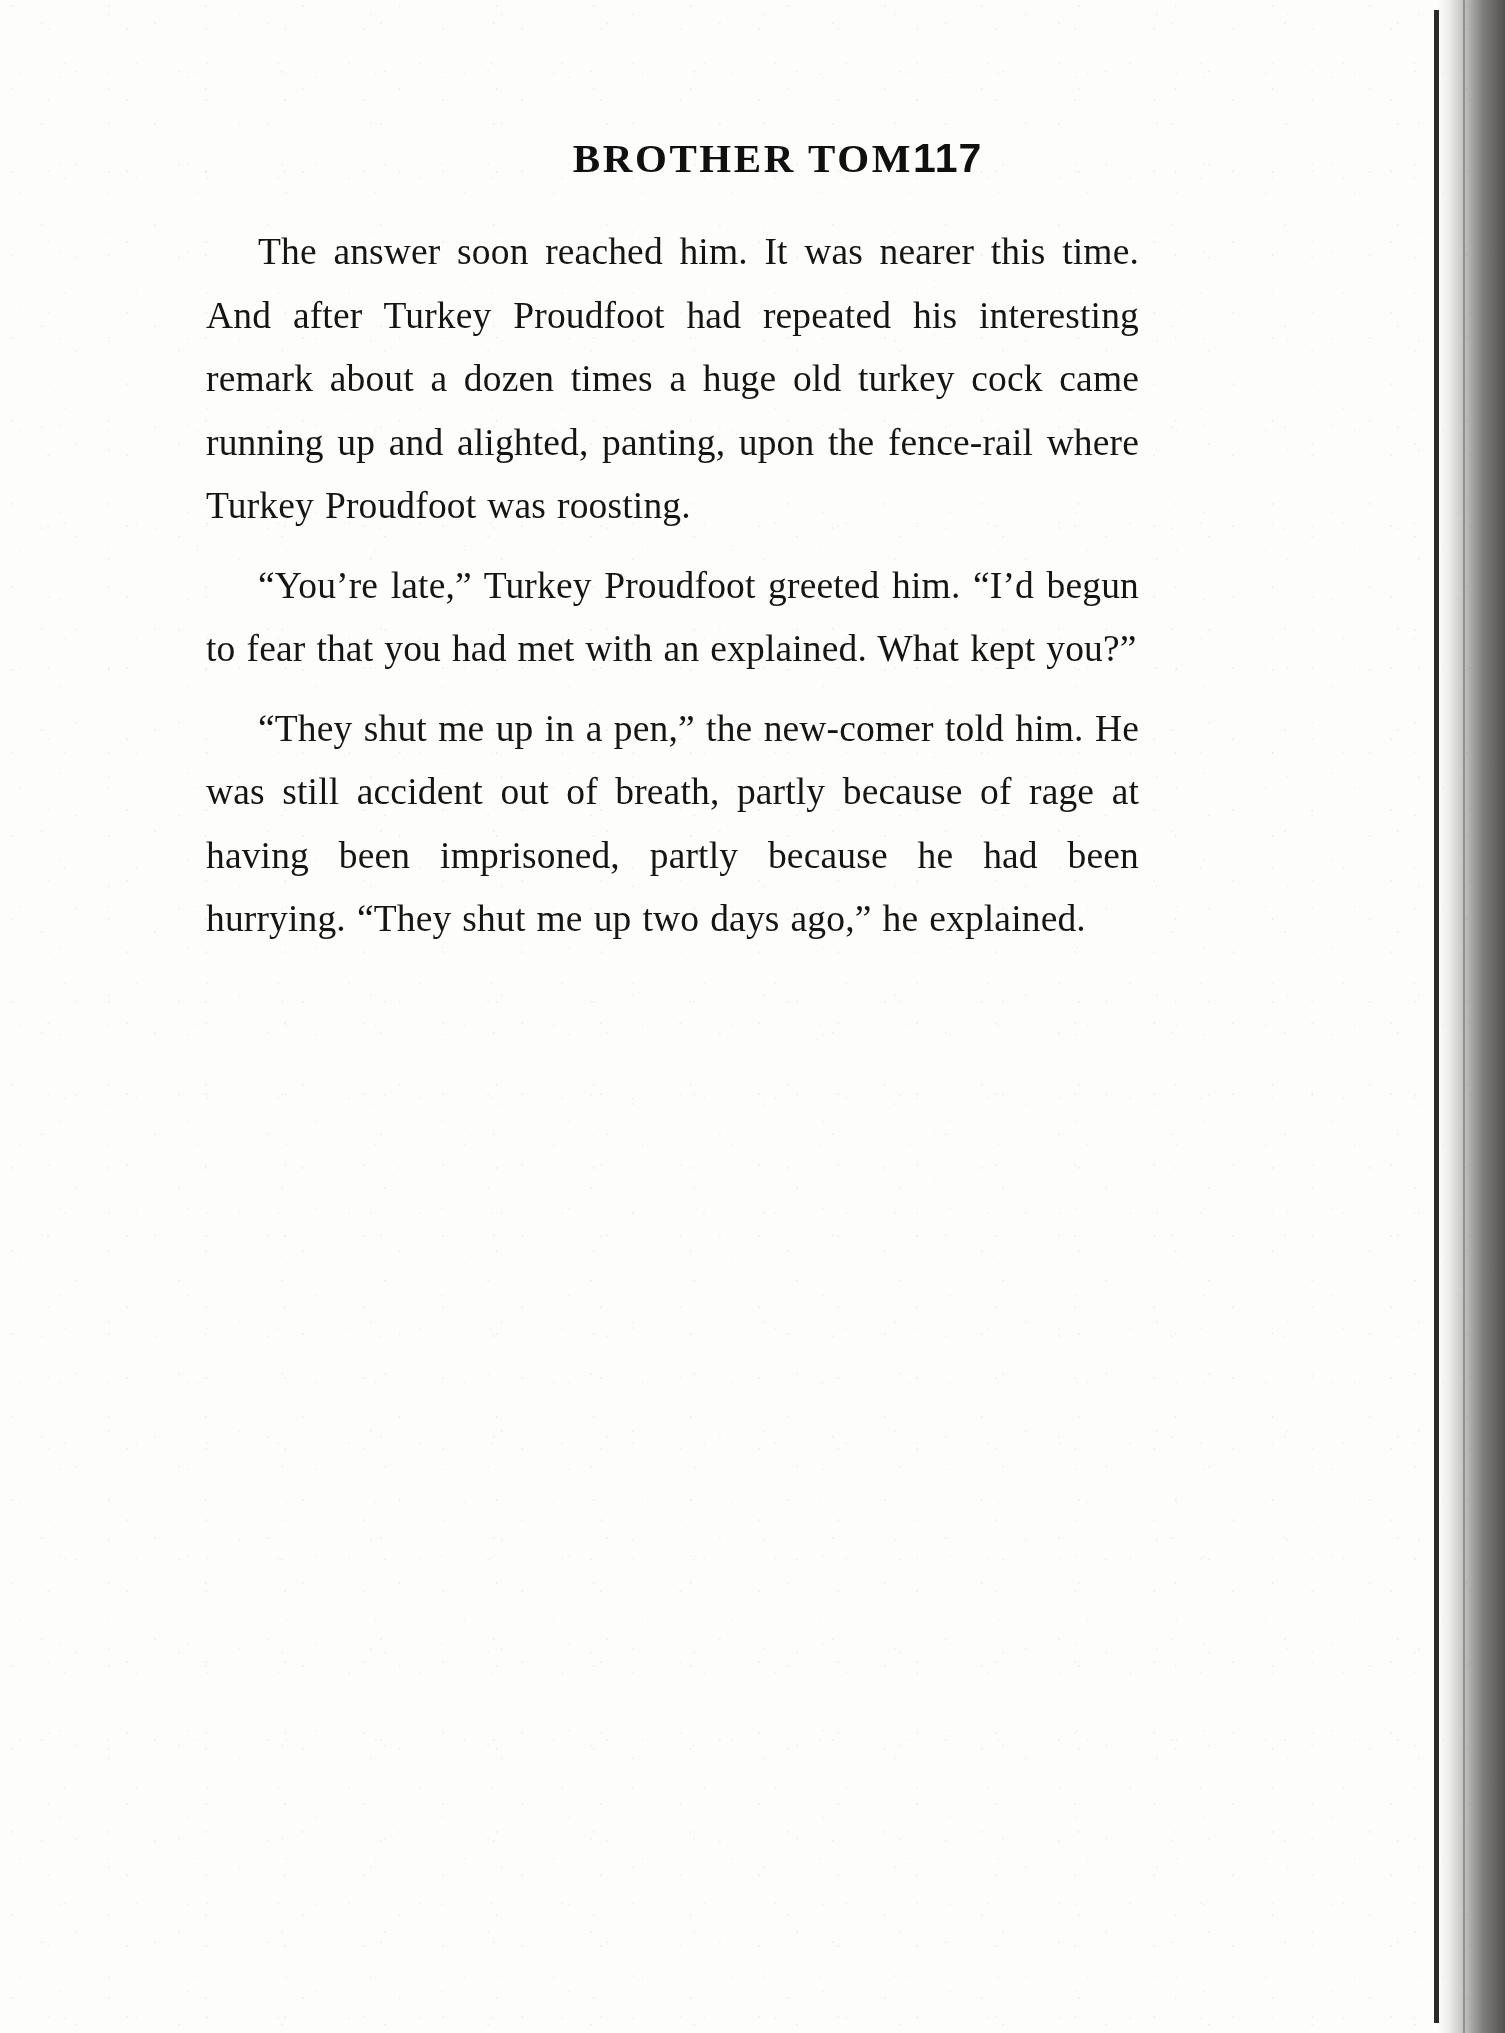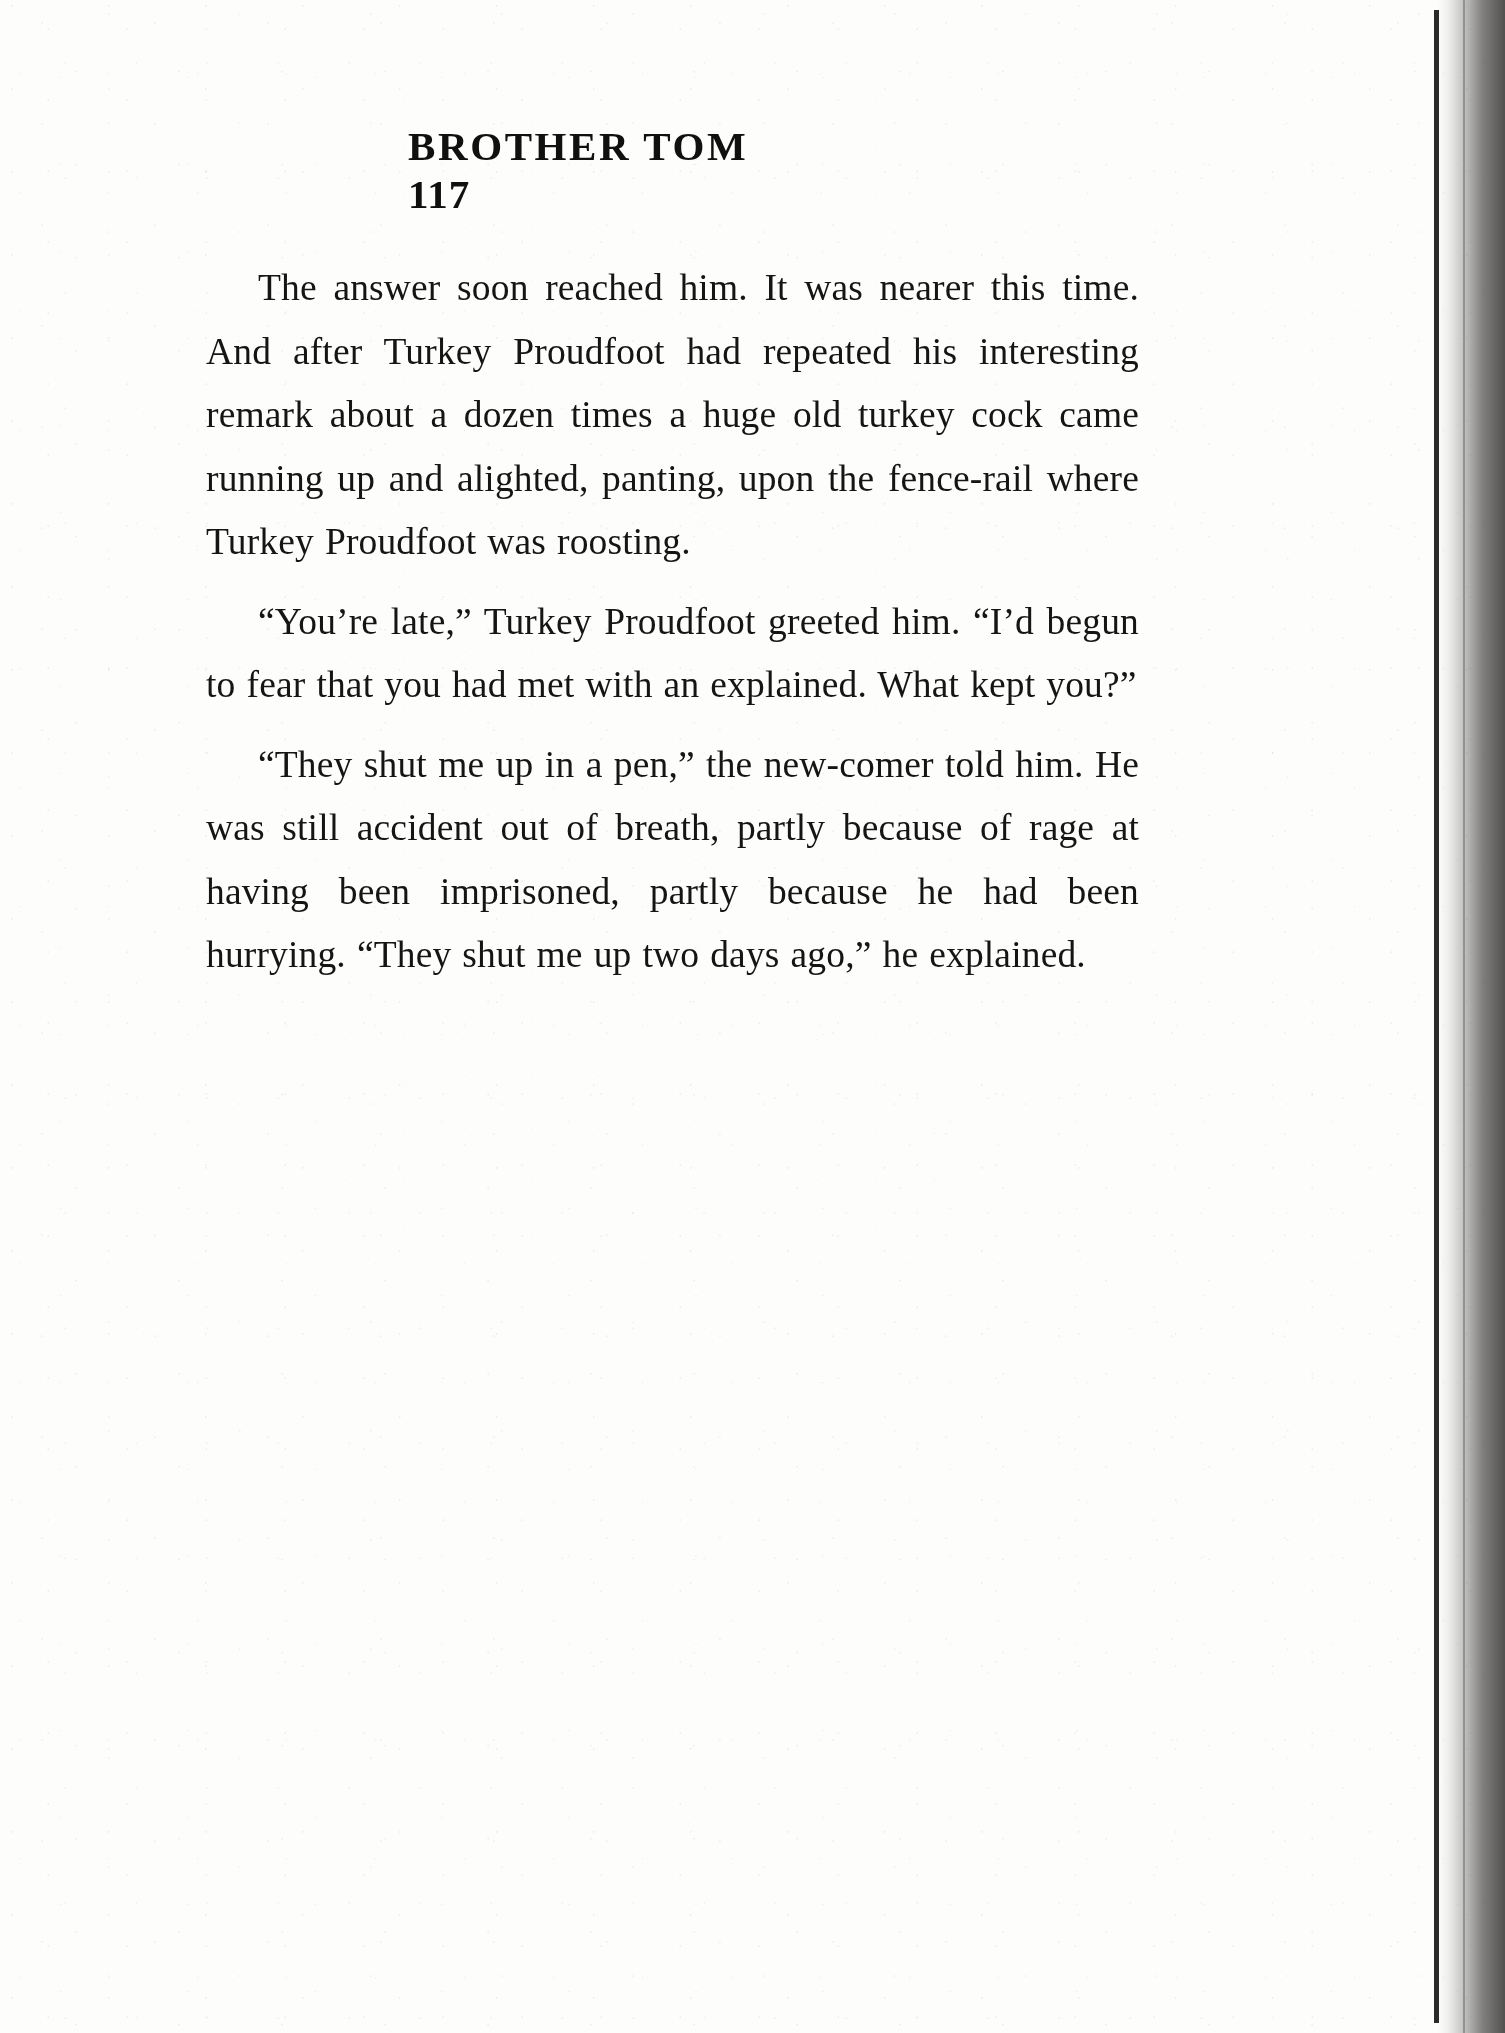--- a/index.html
+++ b/index.html
@@ -72,34 +72,33 @@
     position: absolute;
     left: 190px;
     top: 118px;
     width: 965px;
   }
 
   .running-head {
     display: flex;
     align-items: baseline;
     justify-content: center;
-    margin: 4px 0 38px 0;
+    margin: 16px 0 38px 0;
     padding: 0 8px 0 218px;
-    flex-direction: column;
   }
   .head-title {
     font-family: "Liberation Serif", serif;
     font-size: 41px;
     letter-spacing: 2.6px;
     font-weight: 700;
     color: #101010;
     white-space: nowrap;
   }
   .head-folio {
-    font-family: Liberation Serif, serif;
+    font-family: Liberation Sans, sans-serif;
     font-size: 41px;
     font-weight: 700;
     letter-spacing: 1px;
     color: #101010;
   }
 
   .body-text p {
     margin: 16px;
     font-size: 37.5px;
     line-height: 63.5px;

